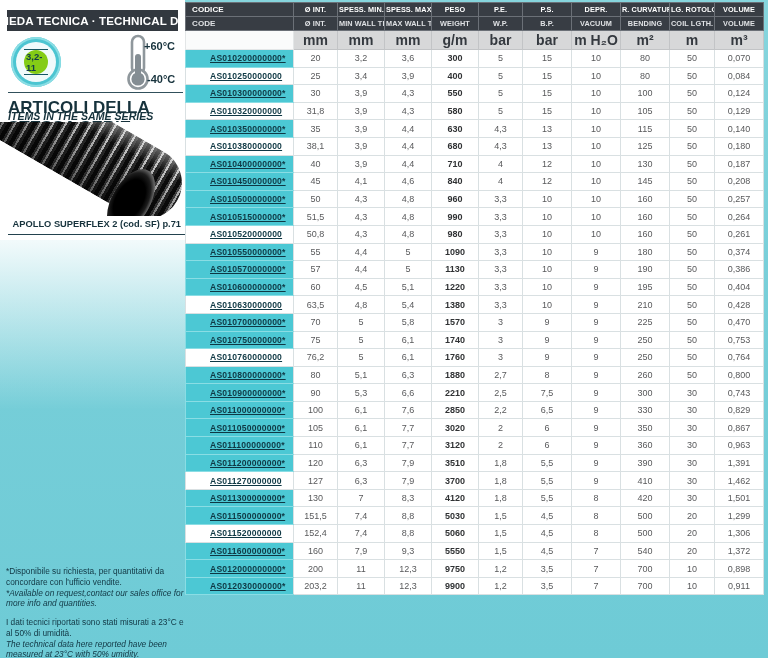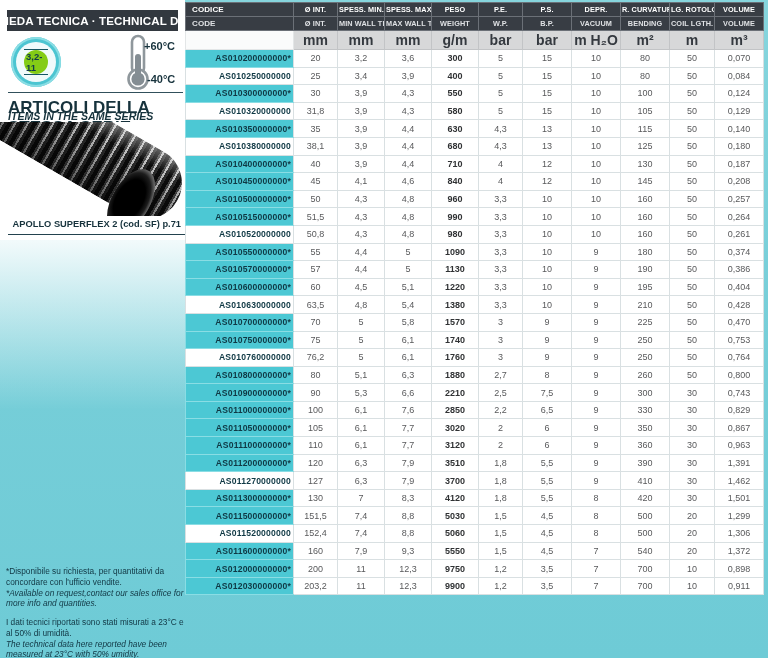--- a/index.html
+++ b/index.html
@@ -49,22 +49,22 @@
   thead th,thead td{border:1px solid #6b7077;overflow:hidden;}
   .hrow th{background:#383d44;color:#ffffff;font-size:7.3px;font-weight:bold;height:13px;
         padding:0 1px;text-align:center;letter-spacing:.1px;white-space:nowrap;}
   .hrow th.code-h{text-align:left;padding-left:6px;font-size:8px;}
   .hrow.en th{color:#dfe1e4;}
   .urow td{background:#d7d8d9;color:#34393f;font-weight:bold;font-size:14px;text-align:center;
         height:13px;border:1px solid #c2c4c6;white-space:nowrap;}
   .urow td.code-u{background:#fafbfb;border-color:#e3e6e7;}
   tbody td{border:1px solid #d9e0e2;background:#fff;font-size:9px;color:#58595b;
         text-align:center;height:16.6px;padding:0 2px;white-space:nowrap;overflow:hidden;}
-  tbody td.code{text-align:right;padding-left:2px;font-weight:bold;font-size:8.6px;
-        color:#0f3844;letter-spacing:.2px;}
+  tbody td.code{text-align:left;padding-left:24px;font-weight:bold;font-size:8.6px;
+        color:#0f3844;letter-spacing:.2px;text-decoration:underline;}
   tbody tr.starred td.code{background:#4cc8d4;border-color:#8adde4;border-right-color:#d9e0e2;}
   tbody td.peso{font-weight:bold;color:#303234;}
 </style>
 </head>
 <body>
 
 <div class="page">
 
   <div class="panel">
     <div class="title-bar">SCHEDA TECNICA · TECHNICAL DATA</div>

